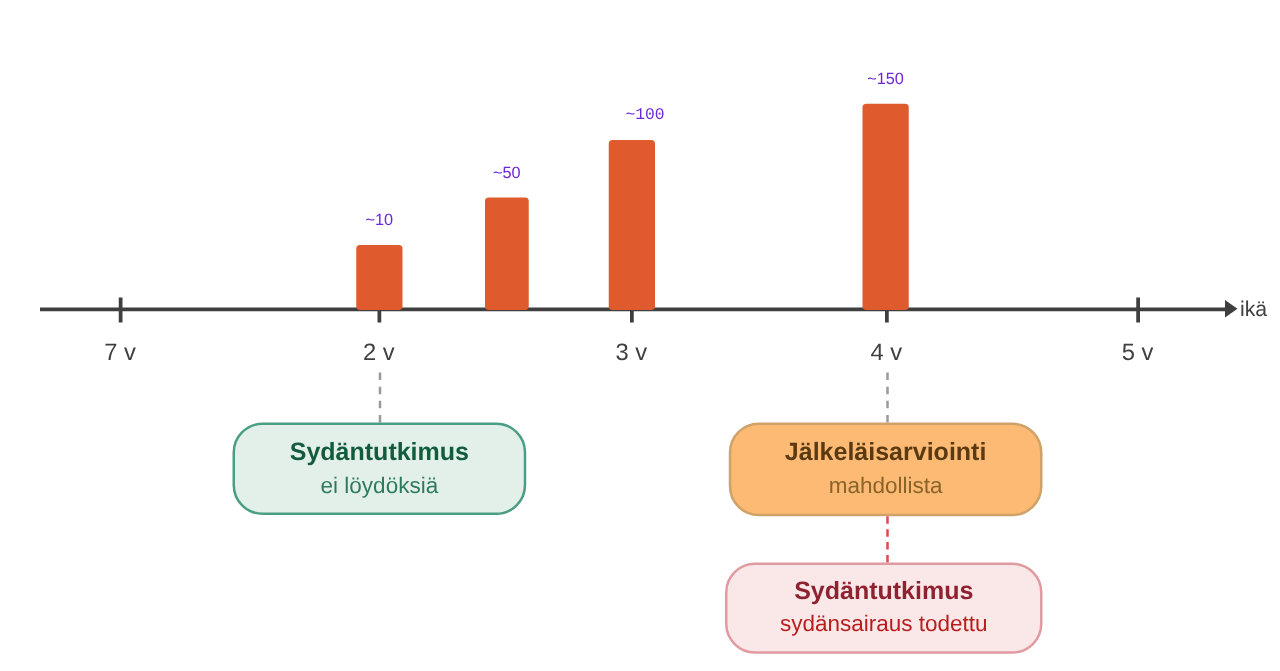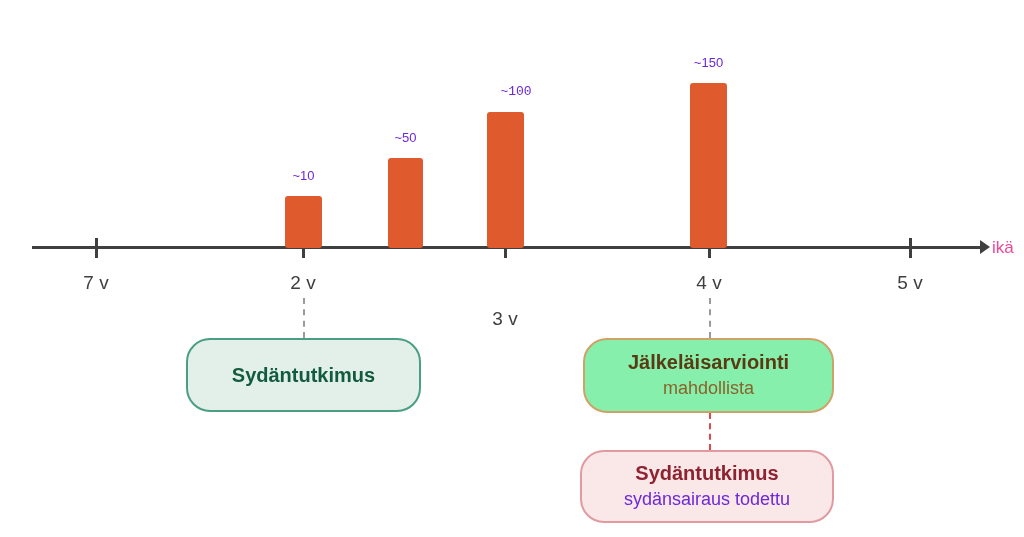--- a/index.html
+++ b/index.html
@@ -34,21 +34,21 @@
     height: 0;
     border-top: 7px solid transparent;
     border-bottom: 7px solid transparent;
     border-left: 10px solid #3f3f3f;
   }
   .axis-title {
     position: absolute;
     left: 992px;
     top: 238px;
     font-size: 17px;
-    color: #ec4899;
+    color: #404040;
     white-space: nowrap;
   }
   .tick {
     position: absolute;
     top: 238px;
     width: 3px;
     height: 20px;
     background: #3f3f3f;
   }
   .tick-label {
@@ -110,44 +110,44 @@
     font-size: 18px;
     line-height: 1.3;
     margin-top: 2px;
     white-space: nowrap;
   }
 
   .box.green  { background: #e3f0ea; border-color: #4a9e84; }
   .box.green  .box-title { color: #125c3d; }
   .box.green  .box-sub   { color: #2d7a5c; }
 
-  .box.amber  { background: #86efac; border-color: #cfa267; }
+  .box.amber  { background: #fdba74; border-color: #cfa267; }
   .box.amber  .box-title { color: #5a3a12; }
   .box.amber  .box-sub   { color: #8a6329; }
 
   .box.red    { background: #fae8e8; border-color: #e09aa0; }
   .box.red    .box-title { color: #8e2230; }
-  .box.red    .box-sub   { color: #6d28d9; }
+  .box.red    .box-sub   { color: #b91c1c; }
 </style>
 </head>
 <body>
 
 <div id="stage">
 
   <div class="axis-line"></div>
   <div class="axis-arrow"></div>
   <div class="axis-title">ikä</div>
 
   <div id="ticks">
       <div class="tick" style="left: 95px;"></div>
       <div class="tick-label" style="left: 96px;">7 v</div>
       <div class="tick" style="left: 302px;"></div>
       <div class="tick-label" style="left: 303px;">2 v</div>
       <div class="tick" style="left: 504px;"></div>
-      <div class="tick-label" style="left: 505px; margin-top: 36px;">3 v</div>
+      <div class="tick-label" style="left: 505px;">3 v</div>
       <div class="tick" style="left: 708px;"></div>
       <div class="tick-label" style="left: 709px;">4 v</div>
       <div class="tick" style="left: 909px;"></div>
       <div class="tick-label" style="left: 910px;">5 v</div>
     </div>
 
   <div id="bars">
       <div class="bar" style="left: 285px; top: 196px; width: 37px; height: 52px;"></div>
       <div class="bar-label" style="left: 303.5px; top: 168px;">~10</div>
       <div class="bar" style="left: 388px; top: 158px; width: 35px; height: 90px;"></div>
@@ -160,20 +160,21 @@
 
   <div id="connectors">
       <div class="connector gray" style="left: 303px; top: 298px; height: 40px;"></div>
       <div class="connector gray" style="left: 709px; top: 298px; height: 40px;"></div>
       <div class="connector red" style="left: 709px; top: 413px; height: 37px;"></div>
     </div>
 
   <div id="callouts">
       <div class="box green" style="left: 186px; top: 338px; width: 235px; height: 74px;">
         <div class="box-title">Sydäntutkimus</div>
+        <div class="box-sub">ei löydöksiä</div>
       </div>
       <div class="box amber" style="left: 583px; top: 338px; width: 251px; height: 75px;">
         <div class="box-title">Jälkeläisarviointi</div>
         <div class="box-sub">mahdollista</div>
       </div>
       <div class="box red" style="left: 580px; top: 450px; width: 254px; height: 73px;">
         <div class="box-title">Sydäntutkimus</div>
         <div class="box-sub">sydänsairaus todettu</div>
       </div>
     </div>

